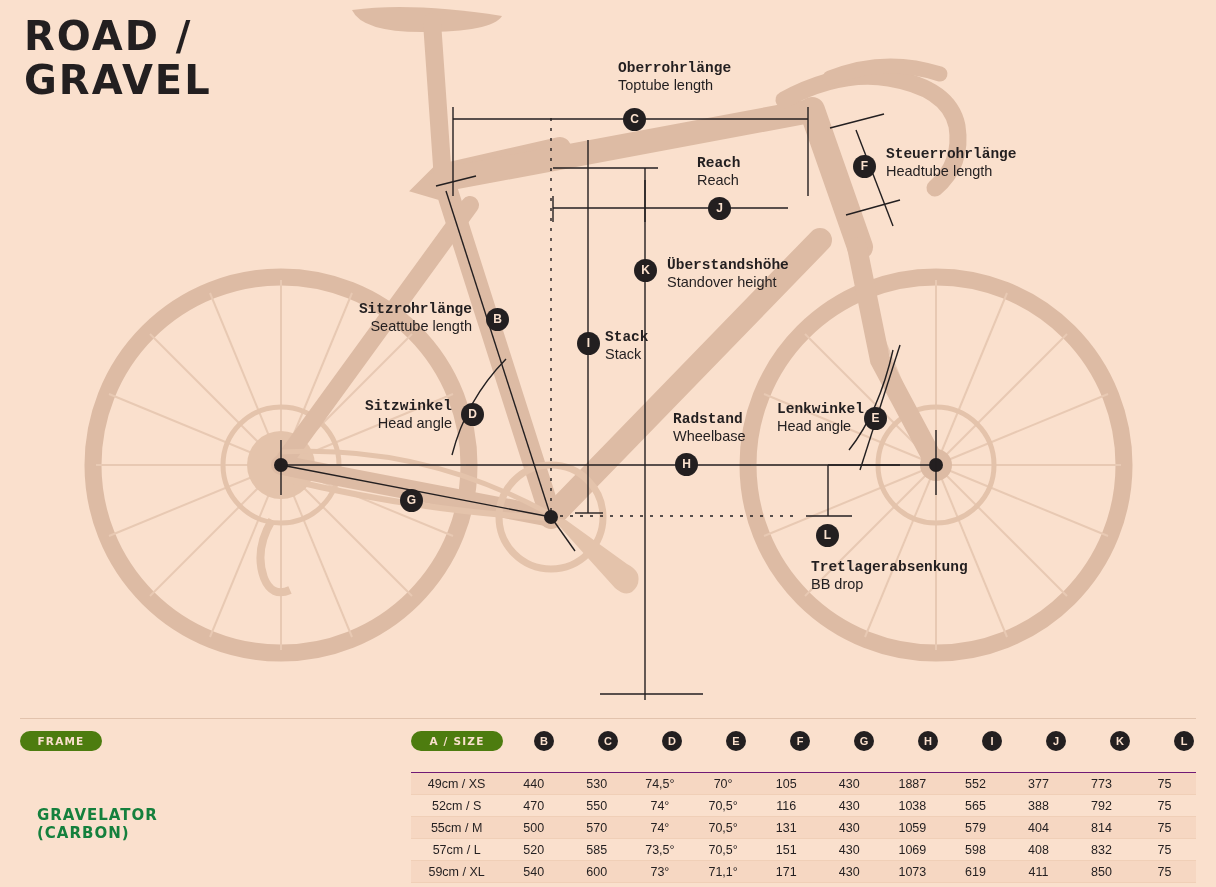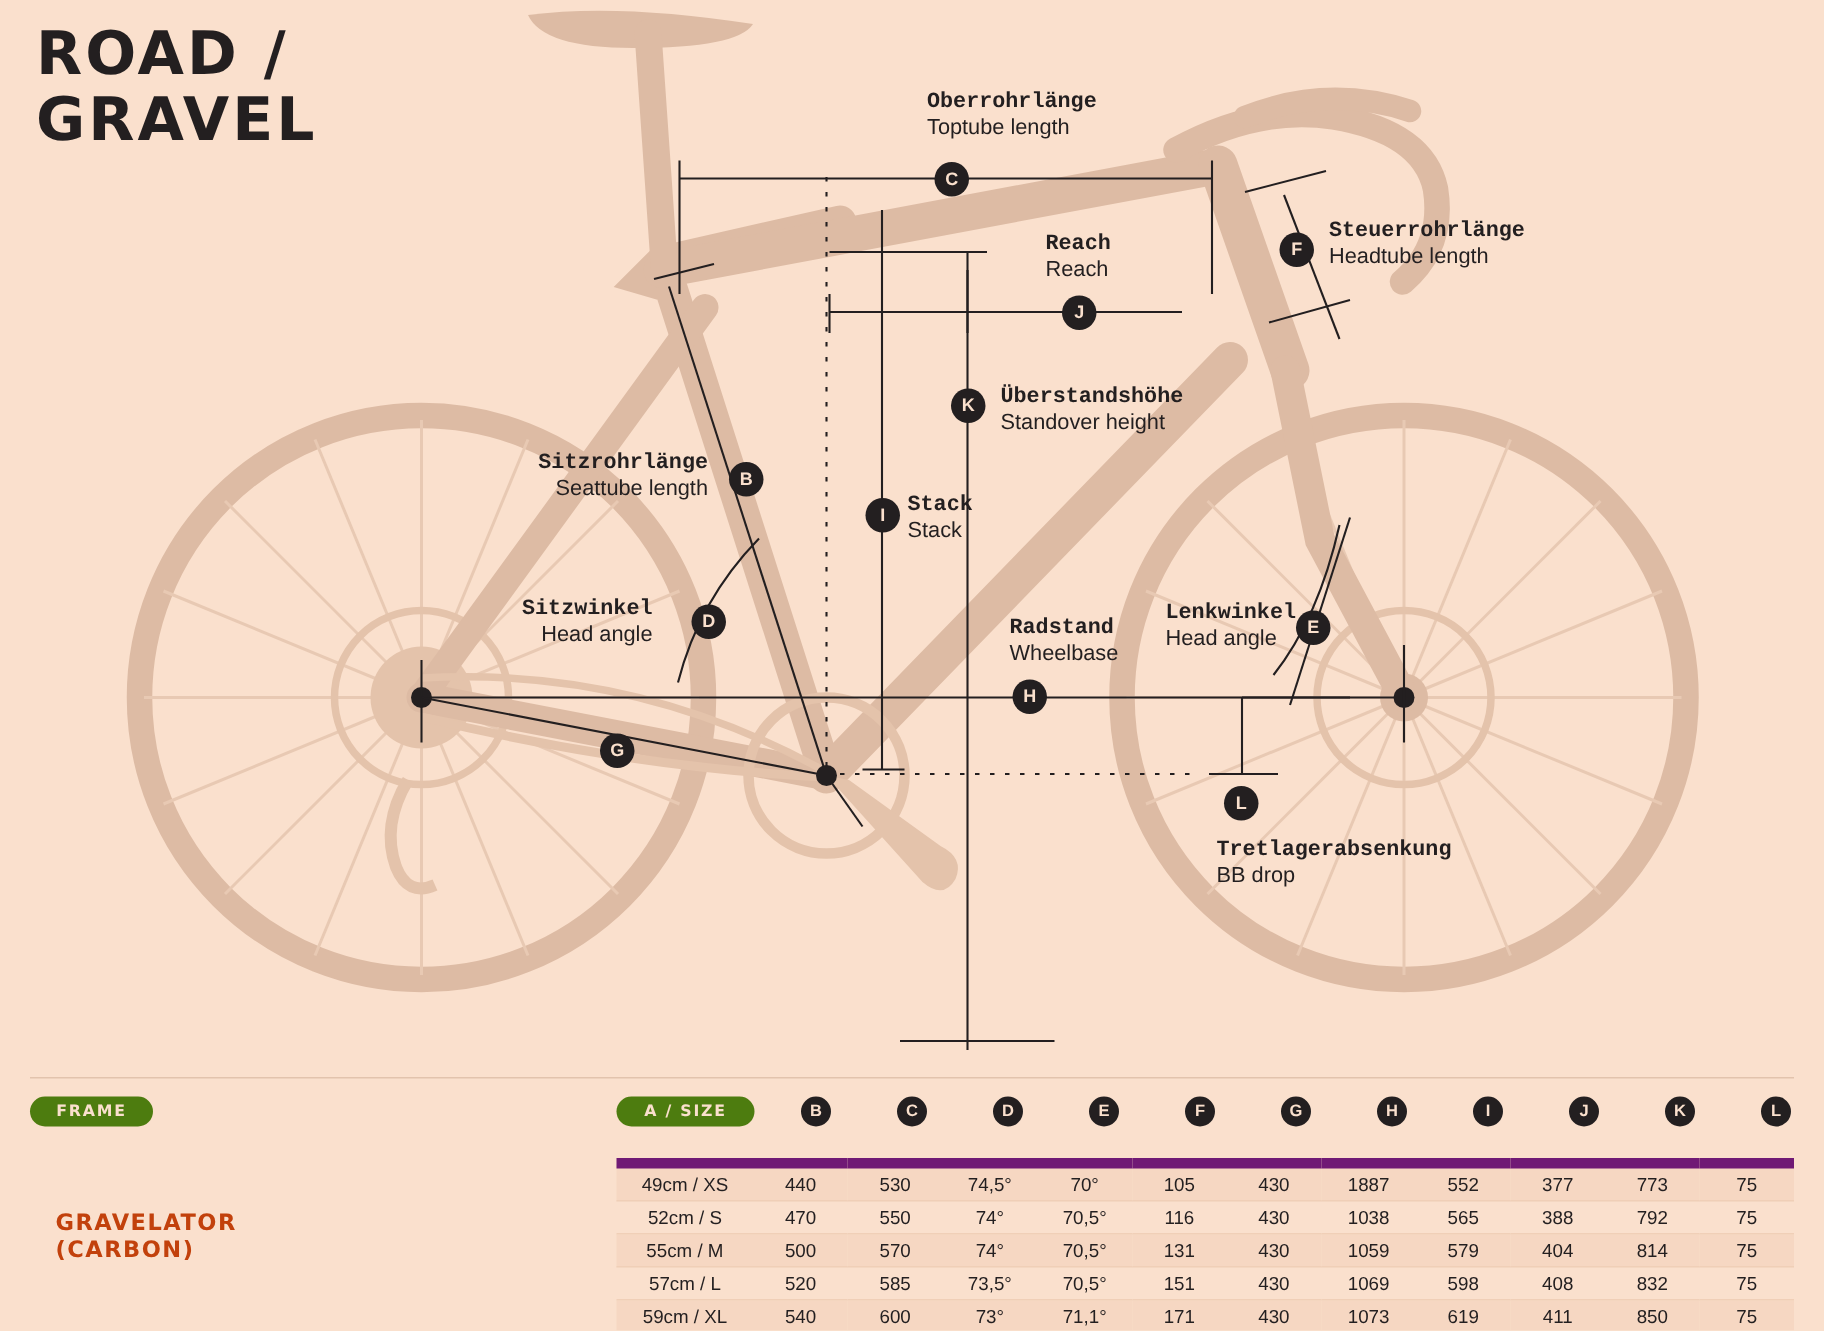--- a/index.html
+++ b/index.html
@@ -127,42 +127,42 @@
 
   .model {
     position: absolute;
     left: 37px;
     top: 88px;
     font-family: "DejaVu Sans", sans-serif;
     font-weight: bold;
     font-size: 15px;
     line-height: 18px;
     letter-spacing: 1px;
-    color: #c2410c;
+    color: #15803d;
     white-space: pre-line;
   }
 
   table.geo {
     position: absolute;
     left: 411px;
     top: 54px;
     width: 785px;
     border-collapse: collapse;
     font-family: "Liberation Sans", sans-serif;
     font-size: 12.5px;
     color: #231f20;
   }
   table.geo td {
     height: 21px;
     padding: 0;
     border-bottom: 1px solid #f0cfb7;
     text-align: center;
     white-space: nowrap;
   }
-  table.geo tr:first-child td { border-top: 7px solid #701a75; }
+  table.geo tr:first-child td { border-top: 1px solid #701a75; }
   table.geo td.sz { width: 92px; text-align: center; }
   table.geo td.v  { width: 64px; }
   table.geo tr:nth-child(odd) { background: #f6d7c2; }
   table.geo tr:nth-child(even) { background: #fae0cd; }
 </style>
 </head>
 <body>
 
 <div id="page">
 
@@ -327,21 +327,21 @@
     <div class="lbl right" style="left:330px; top:301px; width:142px;">
       <span class="de">Sitzrohrlänge</span>
       <span class="en">Seattube length</span>
     </div>
 
     <div class="lbl" style="left:605px; top:329px;">
       <span class="de">Stack</span>
       <span class="en">Stack</span>
     </div>
 
-    <div class="lbl right" style="left:305px; top:398px; width:130px;">
+    <div class="lbl right" style="left:322px; top:398px; width:130px;">
       <span class="de">Sitzwinkel</span>
       <span class="en">Head angle</span>
     </div>
 
     <div class="lbl" style="left:673px; top:411px;">
       <span class="de">Radstand</span>
       <span class="en">Wheelbase</span>
     </div>
 
     <div class="lbl" style="left:777px; top:401px;">

